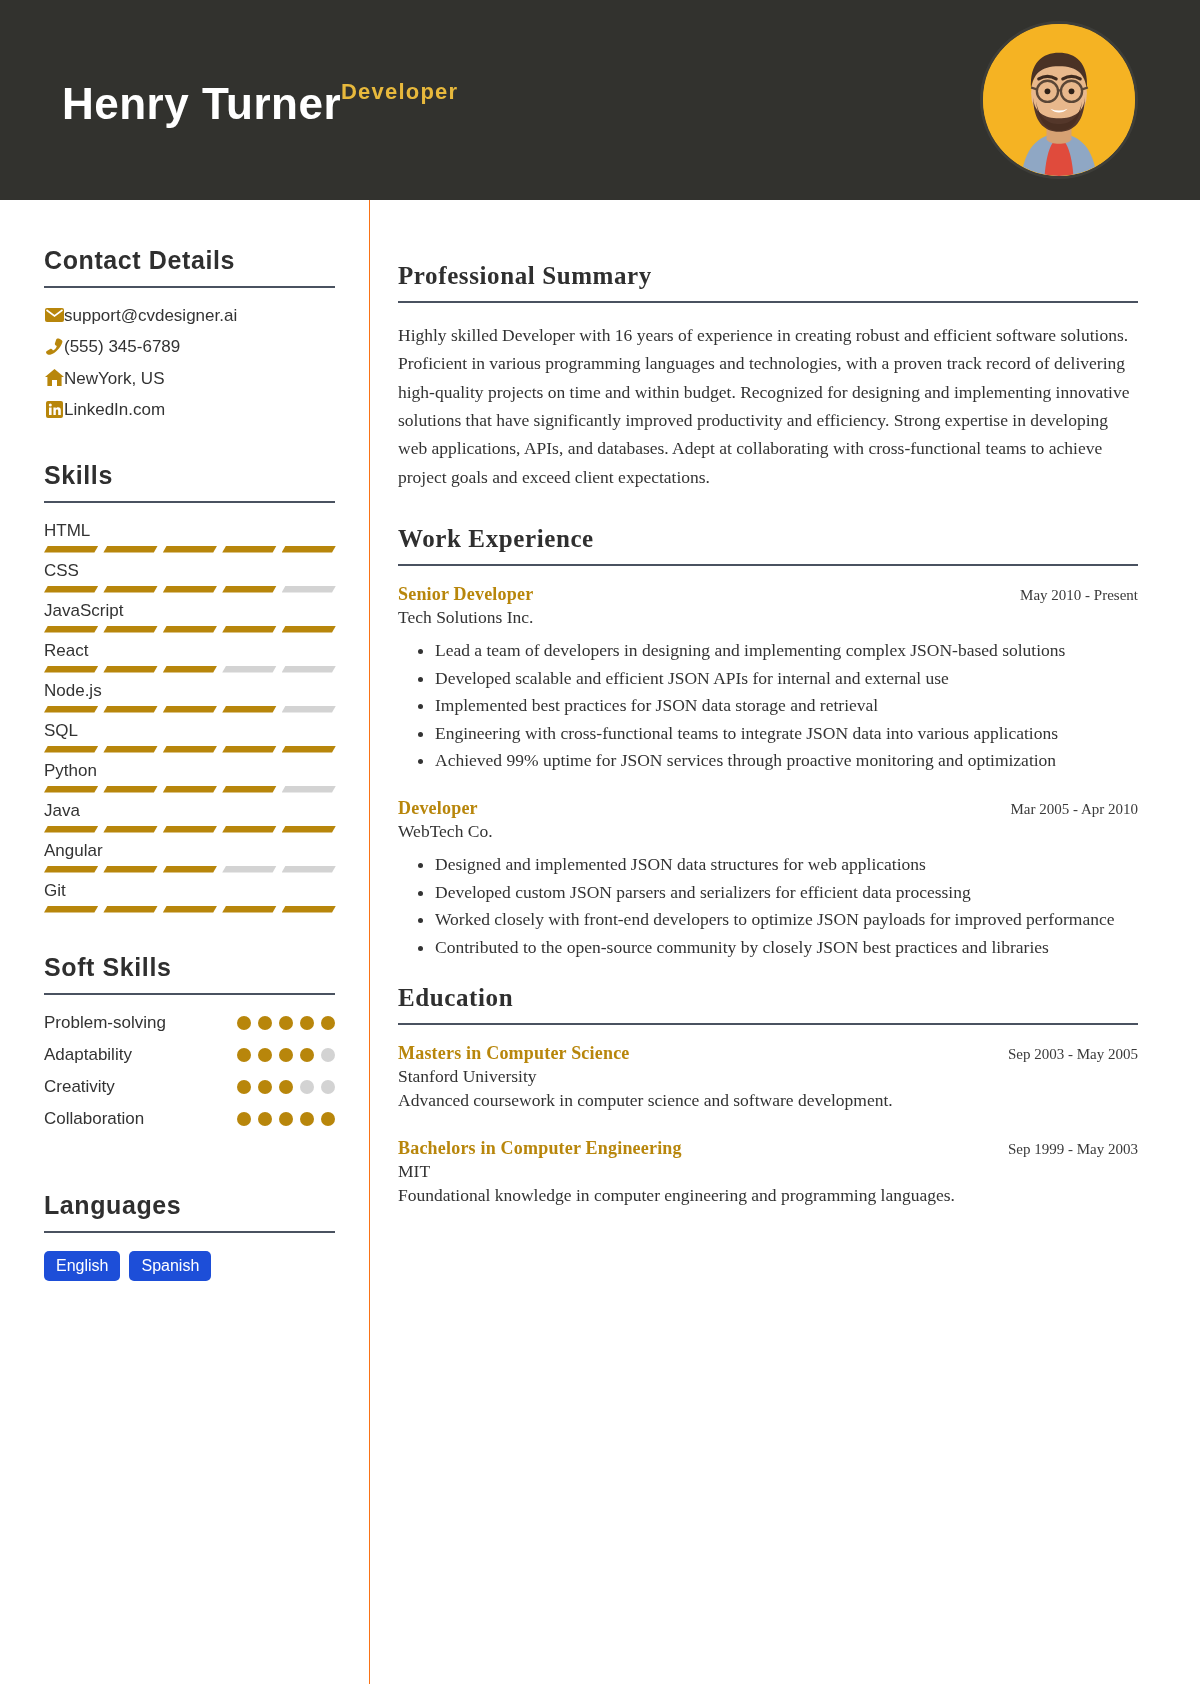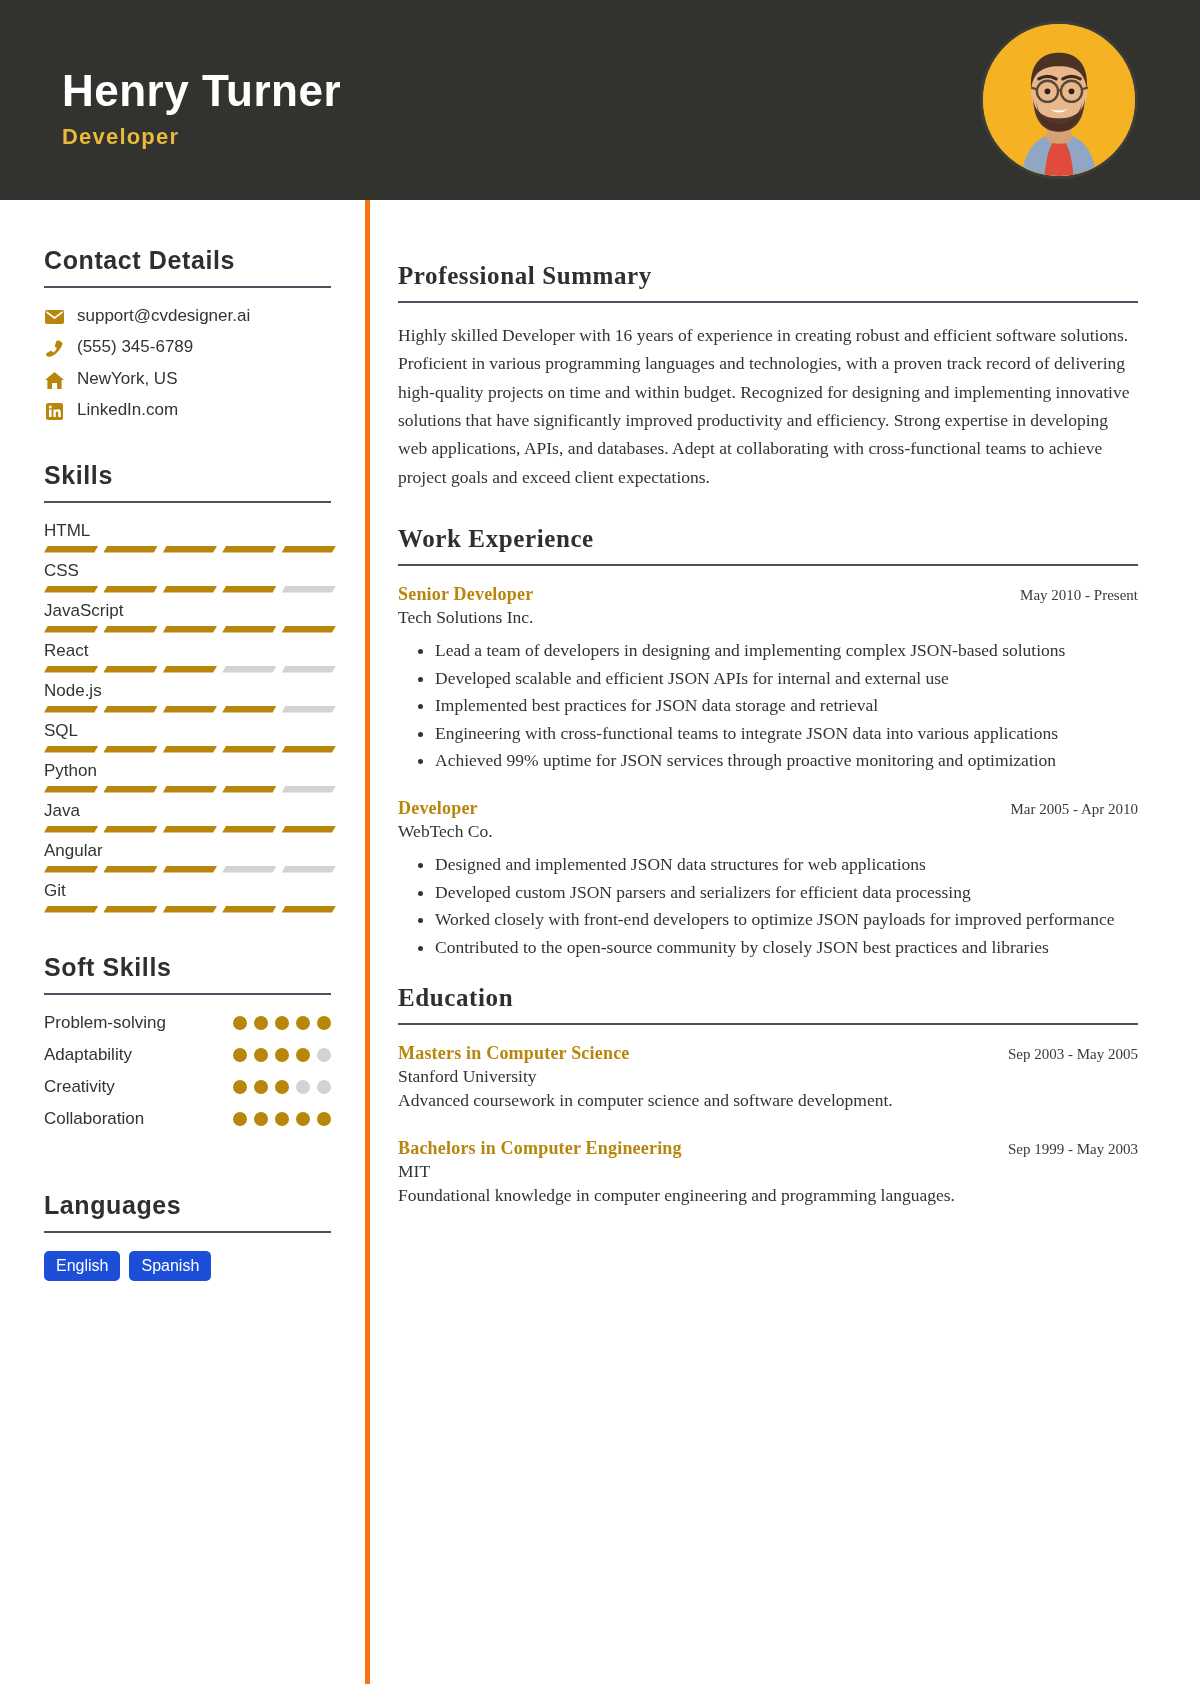--- a/index.html
+++ b/index.html
@@ -11,60 +11,60 @@
     -webkit-font-smoothing:antialiased;
   }
   .page { position:relative; width:1200px; height:1684px; background:#fff; overflow:hidden; }
 
   
   .header {
     height:200px; background:#32322e;
     display:flex; align-items:center; justify-content:space-between;
     padding:0 62px 0 62px;
   }
-  .header-left { display:flex; flex-direction:column; justify-content:center;margin-top:16px; }
+  .header-left { display:flex; flex-direction:row; justify-content:center;margin-top:16px; }
   .full-name {
     font-size:44px; font-weight:bold; color:#ffffff;
     letter-spacing:.5px; line-height:1.15; margin-bottom:8px;
   }
   .job-title {
     font-size:22px; font-weight:bold; color:#e8b93c;
     letter-spacing:1.2px;
   }
   .avatar-wrap {
     width:158px; height:158px; border-radius:50%;
     overflow:hidden; flex-shrink:0;
     background:#f5b323; position:relative;
     border:3px solid #3d3d39;
   }
   .avatar-svg { display:block; width:100%; height:100%; }
 
   
   .body-wrap { display:flex; height:1484px; }
   .sidebar {
     width:370px; flex-shrink:0; padding:46px 34px 0 44px;
-    border-right:5px solid #f97316;
+    border-right:1px solid #f97316;
   }
   .main {
     flex:1; padding:62px 62px 0 28px;font-family:Liberation Serif, serif;
   }
 
   
   .sec-title {
     font-size:25px; font-weight:bold; color:#2f2f2f;
     letter-spacing:.6px; margin-bottom:11px;
   }
   .sec-rule { height:2px; background:#4a5260; width:100%; margin-bottom:18px; }
   .sidebar .sec-title { font-size:25px; }
   .main .sec-title { font-size:25px; }
   .sec-block { margin-bottom:40px; }
 
   
   .contact-list { display:flex; flex-direction:column; gap:11px; margin-top:4px; }
-  .contact-row { display:flex; align-items:flex-end; gap:13px; }
+  .contact-row { display:flex; align-items:flex-start; }
   .c-icon { width:20px; height:18px; flex-shrink:0; display:flex; align-items:center; justify-content:center; color:#b8860b; }
   .c-icon svg { display:block; }
   .c-text { font-size:17px; color:#333; line-height:1.2; }
 
   
   .skill-item { margin-bottom:8px; }
   .skill-name { font-size:17px; color:#333; margin-bottom:5px; }
   .skill-bar { display:flex; gap:5px; width:292px; }
   .seg {
     flex:1; height:7px;

